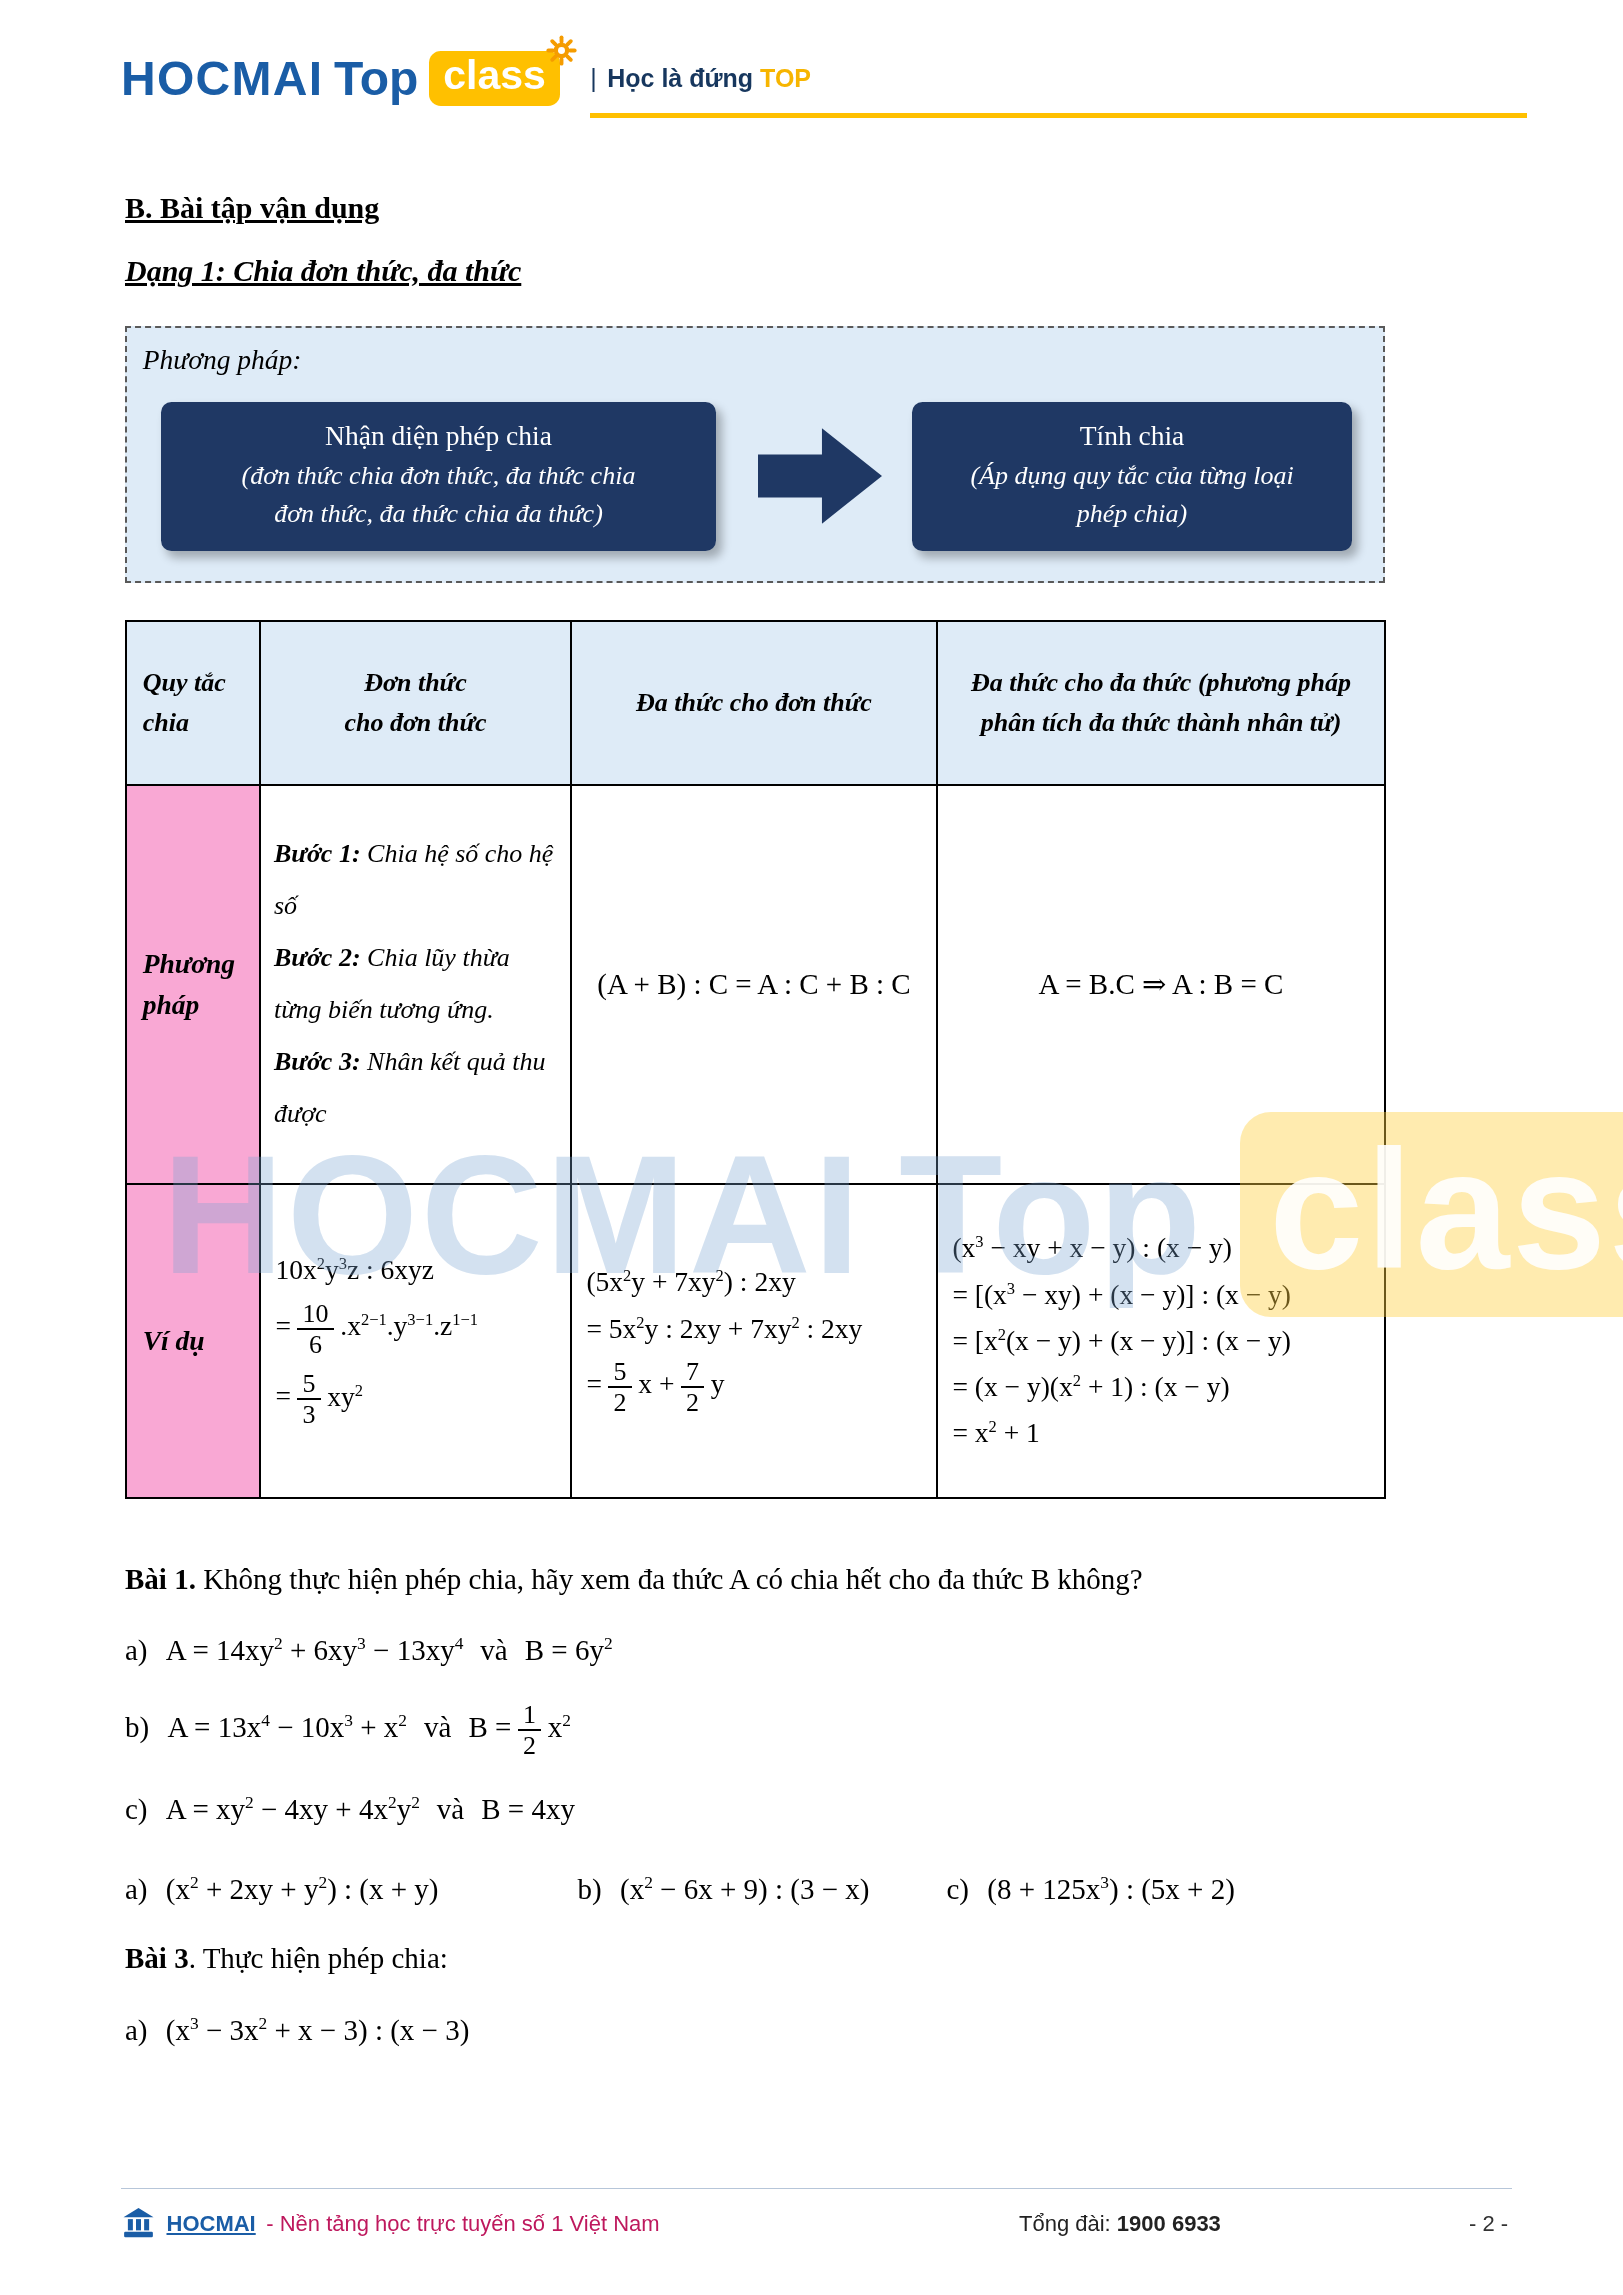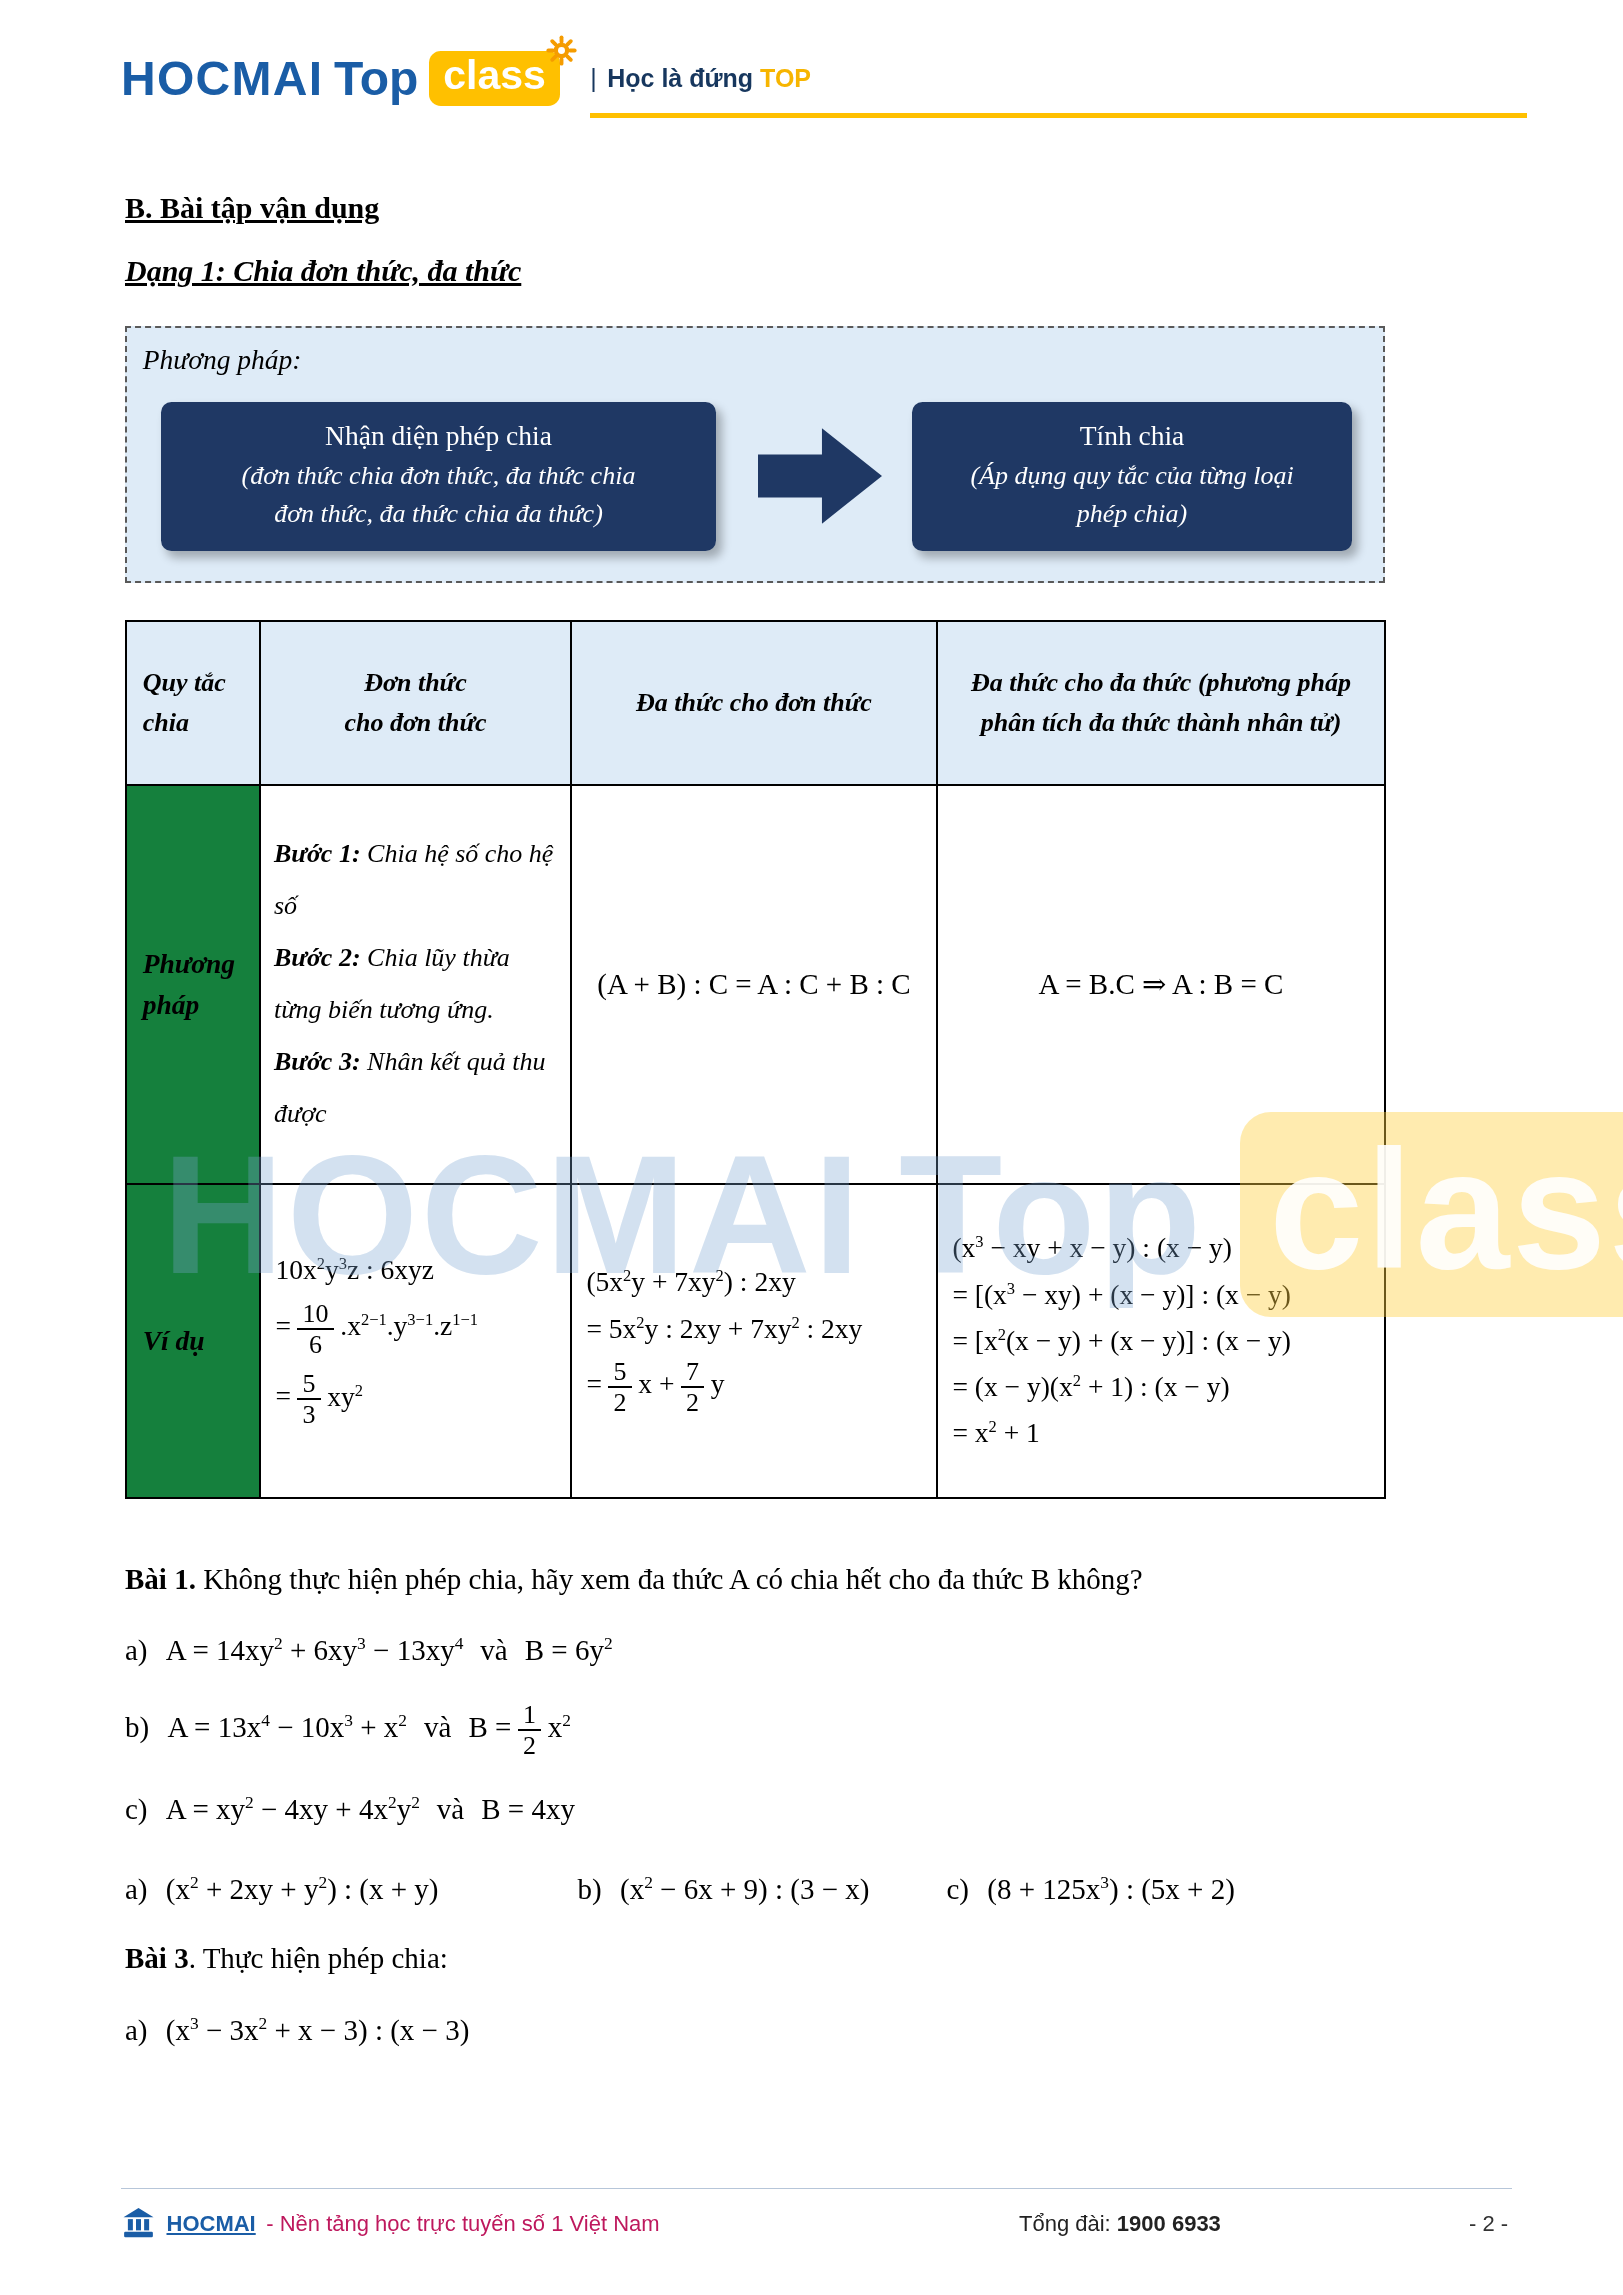--- a/index.html
+++ b/index.html
@@ -41,21 +41,21 @@
   
   .rule-table{border-collapse:collapse;margin-top:37px;width:100%;table-layout:fixed;}
   .rule-table td{border:2px solid #000;vertical-align:middle;}
   .r1 > td{height:164px;}
   .r2 > td{height:399px;}
   .r3 > td{height:314px;}
   .hd{background:#DEEBF7;font-weight:700;font-style:italic;font-size:26px;text-align:center;
       padding:10.5px 11.8px;line-height:1.55;}
   .hd.c1{text-align:left;padding-left:15.7px;}
   .preline{white-space:pre-line;}
-  .rowlabel{background:#15803d;font-weight:700;font-style:italic;font-size:27.5px;text-align:left;
+  .rowlabel{background:#f9a8d4;font-weight:700;font-style:italic;font-size:27.5px;text-align:left;
             padding-left:15.7px;line-height:1.5;}
   .steps-cell{vertical-align:top;padding:14.4px 13px;font-style:italic;font-size:26px;line-height:2.0;}
   .steps-cell p{margin:0;}
   .steps-cell b{font-weight:700;}
   .center-math{text-align:center;font-size:29px;padding:6.5px;}
   .ex-cell{vertical-align:top;padding:11.8px 14.4px;font-size:27.5px;}
   .mline{margin:10.5px 0;line-height:1.3;}
   .frac{display:inline-flex;flex-direction:column;align-items:center;vertical-align:middle;
         margin:0 6.5px;line-height:1.12;font-size:26px;}
   .frac .fn{border-bottom:2px solid #000;padding:0 5.2px;}

